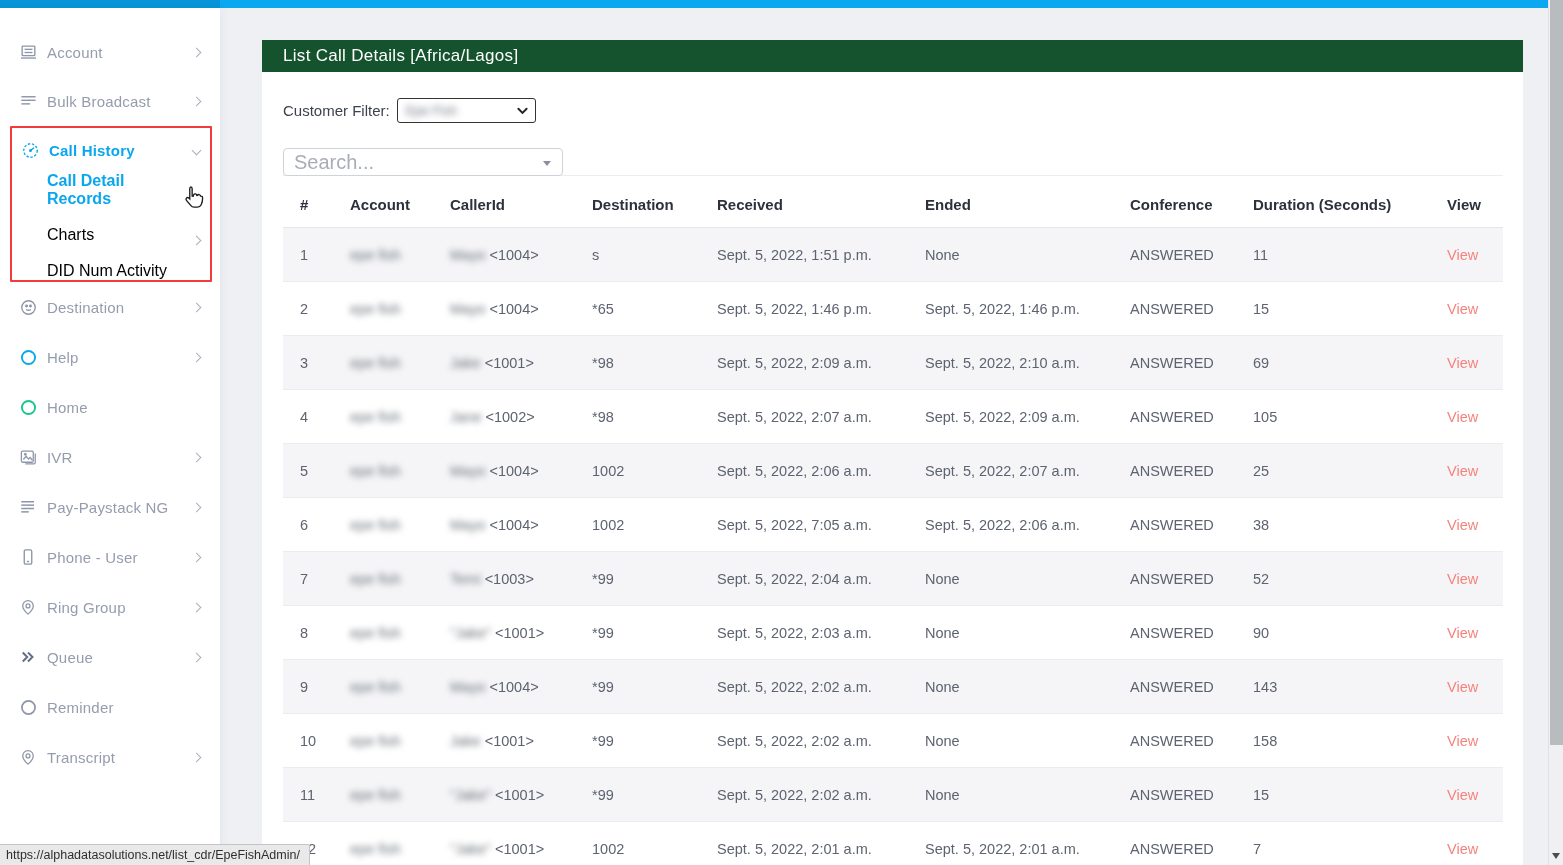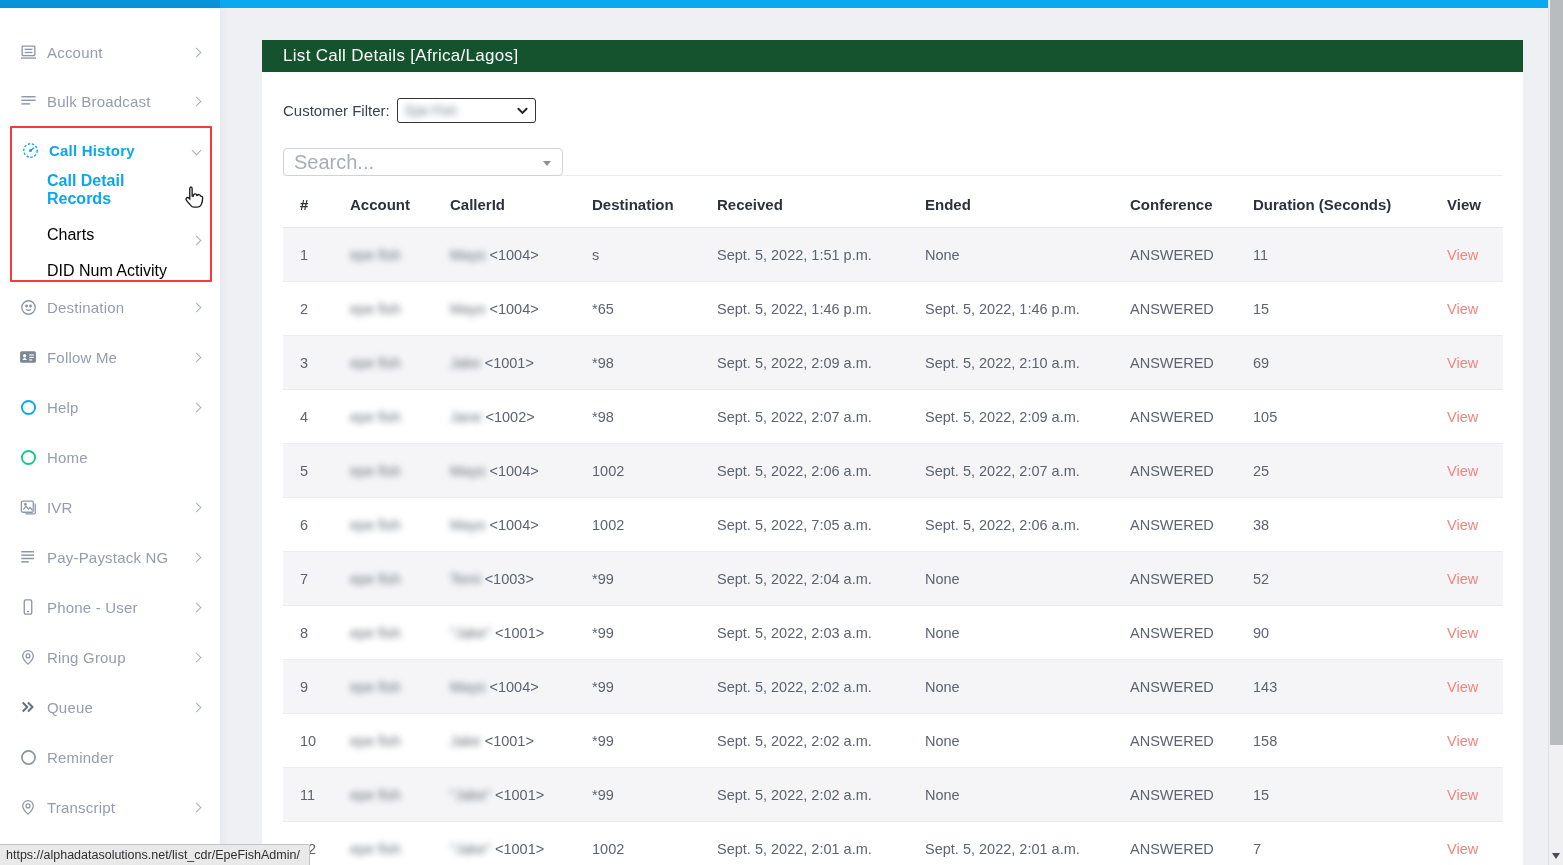--- a/index.html
+++ b/index.html
@@ -147,34 +147,20 @@
             <circle cx="12" cy="12" r="8.5"></circle>
             <circle cx="9.5" cy="10" r="1" fill="#8d95a8"></circle>
             <circle cx="14.5" cy="10" r="1" fill="#8d95a8"></circle>
             <path d="M9 14.5c2 1.4 4 1.4 6 0"></path>
           </svg>
       </span>
       <span class="nav-label">Destination</span>
       <span class="chev"></span>
     </div>
 
-    <div class="nav-item" style="height:50px">
-      <span class="nav-icon">
-        <svg width="20" height="20" viewBox="0 0 24 24">
-            <rect x="2.5" y="5" width="19" height="14" rx="2" fill="#7d8698"></rect>
-            <circle cx="8" cy="10.5" r="2" fill="#fff"></circle>
-            <path d="M5.5 15.5c.6-1.5 1.6-2.2 2.5-2.2s1.9.7 2.5 2.2z" fill="#fff"></path>
-            <line x1="13.5" y1="9.5" x2="19" y2="9.5" stroke="#fff" stroke-width="1.4"></line>
-            <line x1="13.5" y1="12.5" x2="19" y2="12.5" stroke="#fff" stroke-width="1.4"></line>
-            <line x1="13.5" y1="15.5" x2="17" y2="15.5" stroke="#fff" stroke-width="1.4"></line>
-          </svg>
-      </span>
-      <span class="nav-label">Follow Me</span>
-      <span class="chev"></span>
-    </div>
 
     <div class="nav-item" style="height:50px">
       <span class="nav-icon">
         <svg width="19" height="19" viewBox="0 0 24 24" fill="none" stroke="#0aa7ee" stroke-width="2.4">
             <circle cx="12" cy="12" r="8.3"></circle>
           </svg>
       </span>
       <span class="nav-label">Help</span>
       <span class="chev"></span>
     </div>

